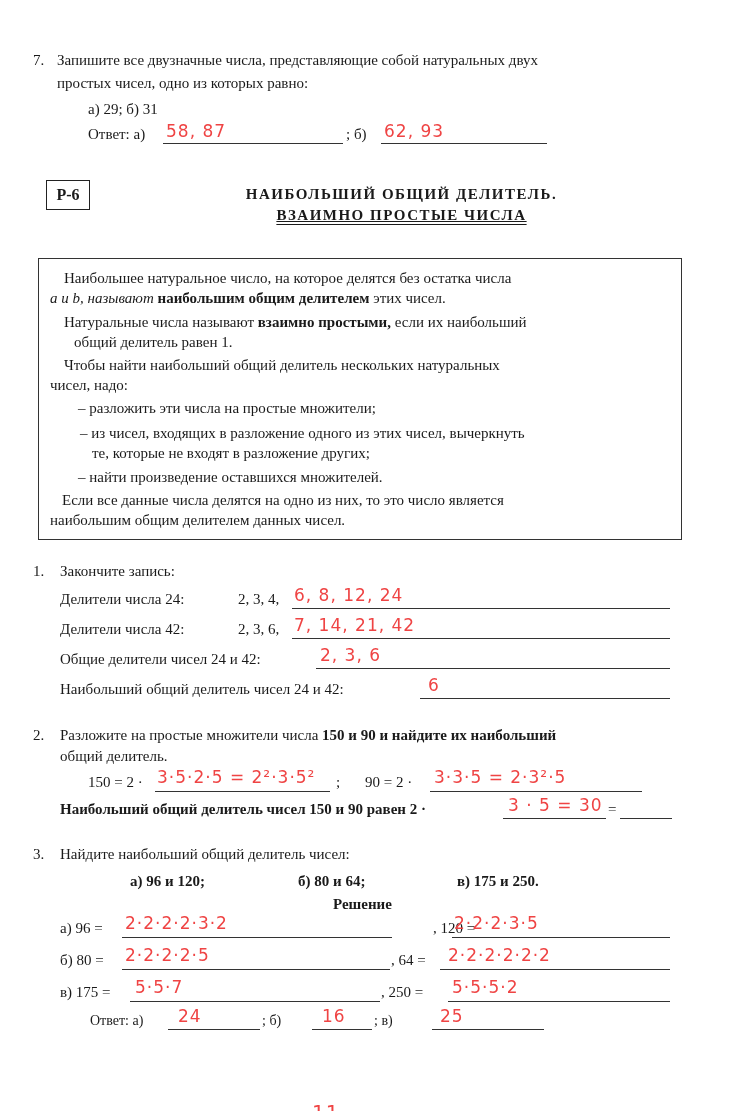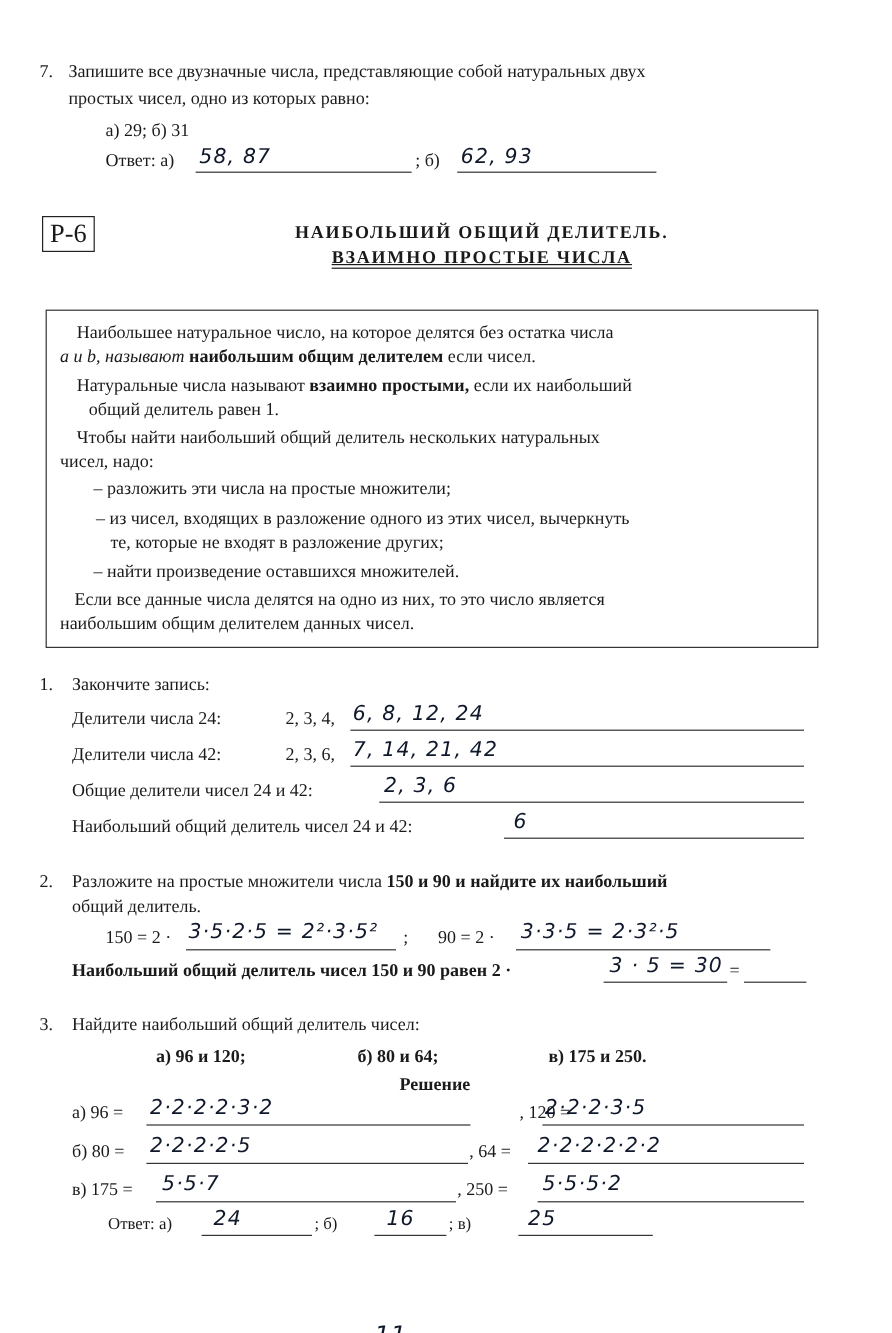--- a/index.html
+++ b/index.html
@@ -2,28 +2,28 @@
 <html><head>
   <meta charset="utf-8">
   <style>
     html, body { margin: 0; padding: 0; background: #ffffff; }
     body {
       width: 743px; height: 1111px; position: relative; overflow: hidden;
       font-family: "Liberation Serif", "DejaVu Serif", serif;
       color: #1a1a1a; font-size: 15px;
     }
     .abs { position: absolute; white-space: nowrap; }
-    .hand { font-family: "DejaVu Sans", sans-serif; font-style: italic; font-size: 17px; color: #0f172a; letter-spacing: 1px; }
+    .hand { font-family: "DejaVu Sans", sans-serif; font-size: 17px; color: #ef4444; letter-spacing: 1px; }
     .line { position: absolute; border-bottom: 1px solid #333; height: 0; }
     .bold { font-weight: bold; }
     .hw { position: absolute; white-space: nowrap; }
 
     .p6-box {
-      position: absolute; left: 35px; top: 180px; width: 42px; height: 28px;
-      border: 1.5px solid #222; font-size: 22px; font-weight: normal;
+      position: absolute; left: 46px; top: 180px; width: 42px; height: 28px;
+      border: 1.5px solid #222; font-size: 16px; font-weight: bold;
       display: flex; align-items: center; justify-content: center;
     }
     .title { position: absolute; left: 0; width: 743px; text-align: center; font-weight: bold; font-size: 15px; letter-spacing: 1.5px; }
     .title2 { text-decoration: underline; text-decoration-style: double; }
 
     .rule-box {
       position: absolute; left: 38px; top: 258px; width: 642px; height: 280px;
       border: 1px solid #333;
     }
     .rb { position: absolute; left: 50px; white-space: nowrap; font-size: 15px; }
@@ -46,21 +46,21 @@
 </div>
 
 <div class="p6-box">Р-6</div>
 <div class="title" style="top:186px;padding-left:30px;">НАИБОЛЬШИЙ ОБЩИЙ ДЕЛИТЕЛЬ.</div>
 <div class="title" style="top:207px;padding-left:30px;">
   <span class="title2">ВЗАИМНО ПРОСТЫЕ ЧИСЛА</span>
 </div>
 
 <div class="rule-box"></div>
 <span class="rb indent" style="top:270px;">Наибольшее натуральное число, на которое делятся без остатка числа</span>
-<span class="rb" style="top:290px;"><i>a и b, называют </i><b>наибольшим общим делителем</b><span> если чисел.</span></span>
+<span class="rb" style="top:290px;"><i>a и b, называют </i><b>наибольшим общим делителем</b><span> этих чисел.</span></span>
 <span class="rb indent" style="top:314px;"><span>Натуральные числа называют </span><b>взаимно простыми,</b><span> если их наибольший</span></span>
 <span class="rb" style="top:334px;margin-left:24px;">общий делитель равен 1.</span>
 <span class="rb indent" style="top:357px;">Чтобы найти наибольший общий делитель нескольких натуральных</span>
 <span class="rb" style="top:377px;">чисел, надо:</span>
 <span class="rb" style="top:400px;left:78px;">– разложить эти числа на простые множители;</span>
 <span class="rb" style="top:425px;left:80px;">– из чисел, входящих в разложение одного из этих чисел, вычеркнуть</span>
 <span class="rb" style="top:445px;left:92px;">те, которые не входят в разложение других;</span>
 <span class="rb" style="top:469px;left:78px;">– найти произведение оставшихся множителей.</span>
 <span class="rb" style="top:492px;left:62px;">Если все данные числа делятся на одно из них, то это число является</span>
 <span class="rb" style="top:512px;">наибольшим общим делителем данных чисел.</span>

